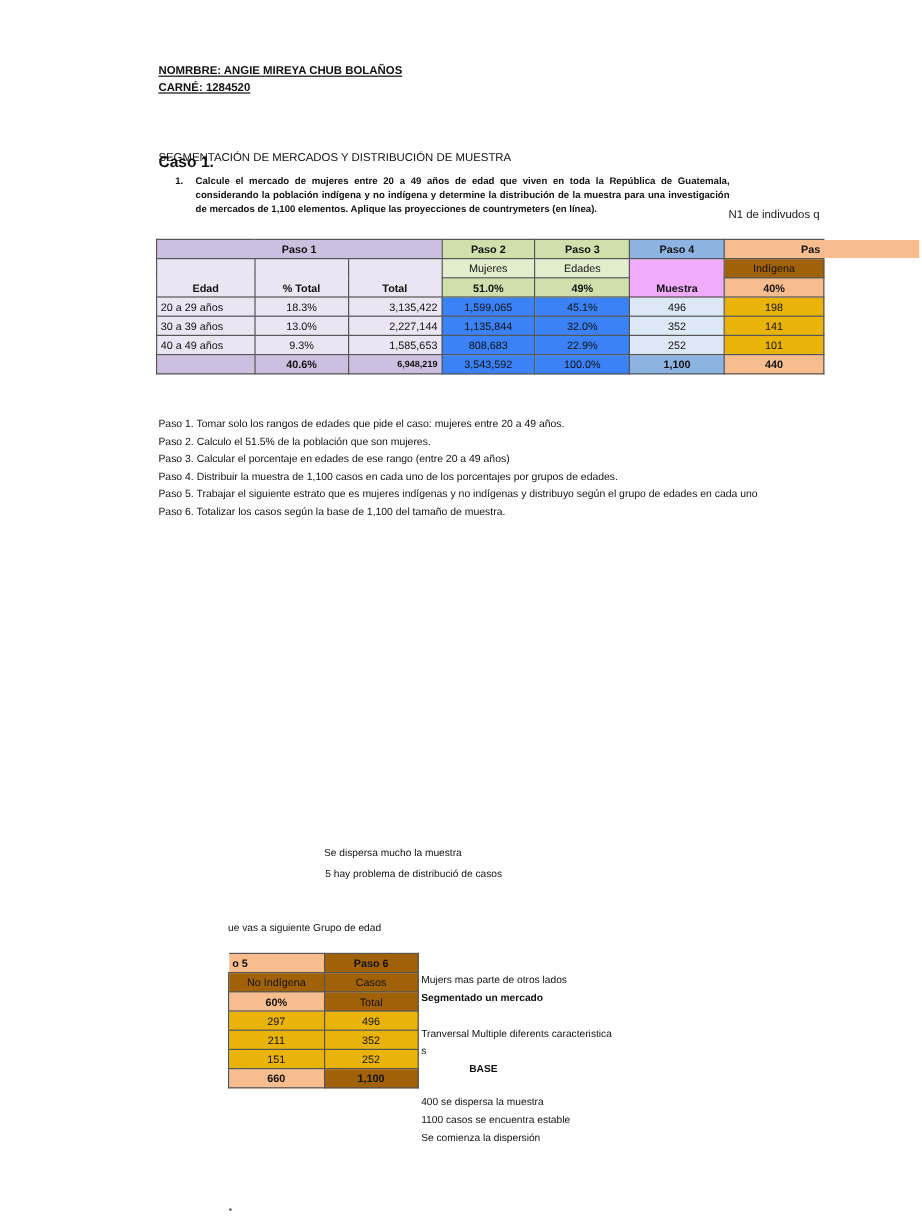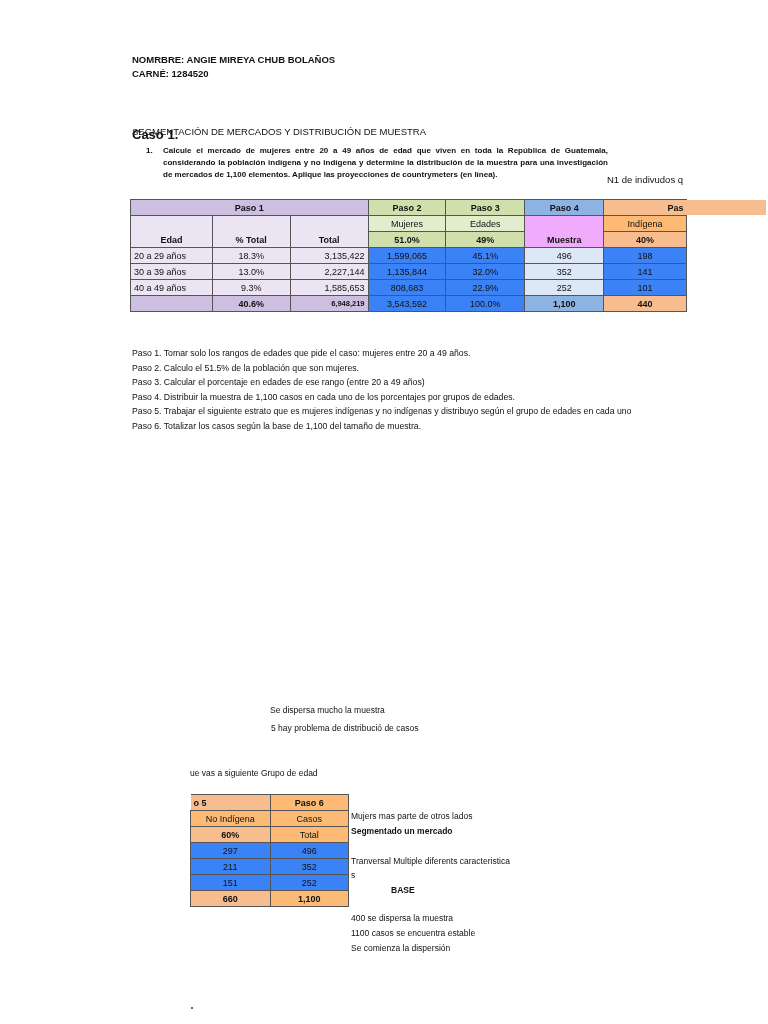--- a/index.html
+++ b/index.html
@@ -1,19 +1,19 @@
 <!DOCTYPE html>
 <html><head>
 <meta charset="utf-8">
 <style>
   html, body { margin: 0; padding: 0; background: #ffffff; }
   body { width: 768px; height: 1024px; position: relative; overflow: hidden;
          font-family: "Liberation Sans", sans-serif; color: #111; }
   .abs { position: absolute; white-space: nowrap; }
-  .hdr { font-size: 9.5px; font-weight: bold; left: 132px; text-align: center; }
+  .hdr { font-size: 9.5px; font-weight: bold; text-decoration: underline; left: 132px; text-align: center; }
   .title { font-size: 9.5px; font-weight: normal; left: 132px; top: 126px; }
   .caso { font-size: 13px; font-weight: bold; left: 132px; top: 127px; }
   .task { left: 146px; top: 145px; font-size: 8px; font-weight: bold; line-height: 12px; white-space: normal; width: 460px; }
   .task .num { position: absolute; left: 0; top: 0; }
   .task .txt { position: absolute; left: 17px; top: 0; width: 445px; text-align: justify; }
   .n1 { font-size: 9.5px; left: 607px; top: 174px; }
 
   table.t { position: absolute; border-collapse: collapse; font-size: 9px; }
   table.t td { border: 1px solid #555; height: 15px; padding: 0 3px; line-height: 14px; }
   .c { text-align: center; }
@@ -22,22 +22,22 @@
 
   .pv { background: #cdbfe0; }
   .pl { background: #ebe5f3; }
   .gh { background: #cfe0ad; }
   .gm { background: #e2edcd; }
   .gl { background: #3b82f6; }
   .bh { background: #8db3e2; }
   .bm { background: #f0abfc; margin-left: 20px; }
   .bl { background: #dde8f6; }
   .oh { background: #f7bd8f; }
-  .om { background: #fdba74; }
-  .ol { background: #3b82f6; }
+  .om { background: #a16207; }
+  .ol { background: #eab308; }
 
   .ext { position: absolute; left: 686px; top: 200px; width: 80px; height: 15px; background: #f7bd8f; }
 
   .steps { position: absolute; left: 132px; top: 346px; font-size: 8.7px; line-height: 14.5px; }
   .steps div { white-space: nowrap; }
 
   .note { font-size: 8.5px; }
   .bold { font-weight: bold; }
 </style>
 </head>

